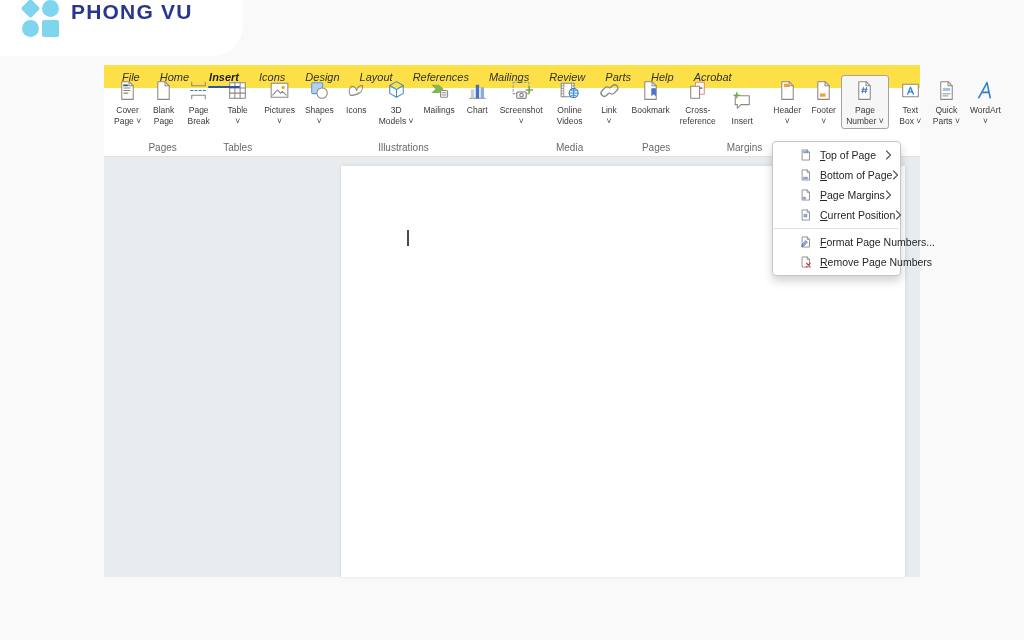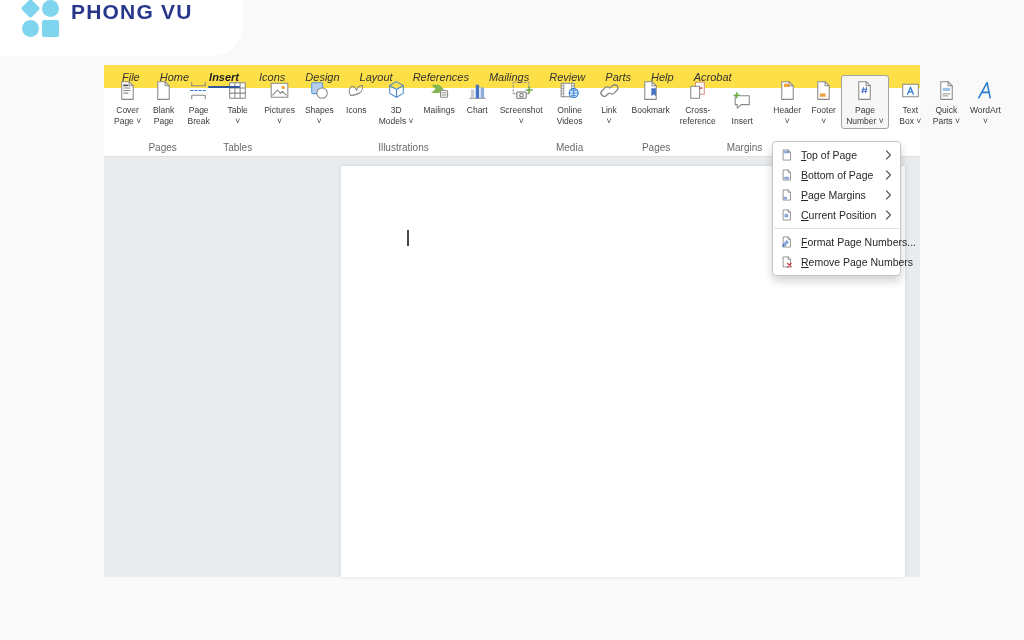--- a/index.html
+++ b/index.html
@@ -49,21 +49,21 @@
   .canvas{position:absolute;left:0;top:92px;right:0;bottom:0;background:#e9ecef;}
   .page{position:absolute;left:237px;top:9px;right:15px;bottom:0;background:#ffffff;
         box-shadow:0 0 4px rgba(0,0,0,.10);}
   .caret{position:absolute;left:66px;top:64px;width:1.5px;height:16px;background:#4a4a4a;}
 
   
   .dropdown{position:absolute;left:772px;top:141px;width:129px;background:#ffffff;
             border:1px solid #c6c6c6;border-radius:4px;box-shadow:0 5px 10px rgba(0,0,0,.18);
             padding:3px 0;z-index:10;box-sizing:border-box;}
   .mitem{display:flex;align-items:center;height:20px;padding:0 6px 0 7px;font-size:10.5px;
-         color:#262626;cursor:default;}
+         color:#262626;cursor:default;margin-left:19px;}
   .micon{width:14px;height:14px;margin-right:7px;flex:0 0 auto;display:flex;}
   .micon svg{width:14px;height:14px;}
   .mlabel{flex:1;white-space:nowrap;}
   .mlabel u{text-decoration:underline;}
   .msub{width:9px;height:11px;display:flex;}
   .msub svg{width:8px;height:10px;}
   .msep{height:1px;background:#e1e1e1;margin:3px 1px;}
 </style>
 </head>
 <body>

